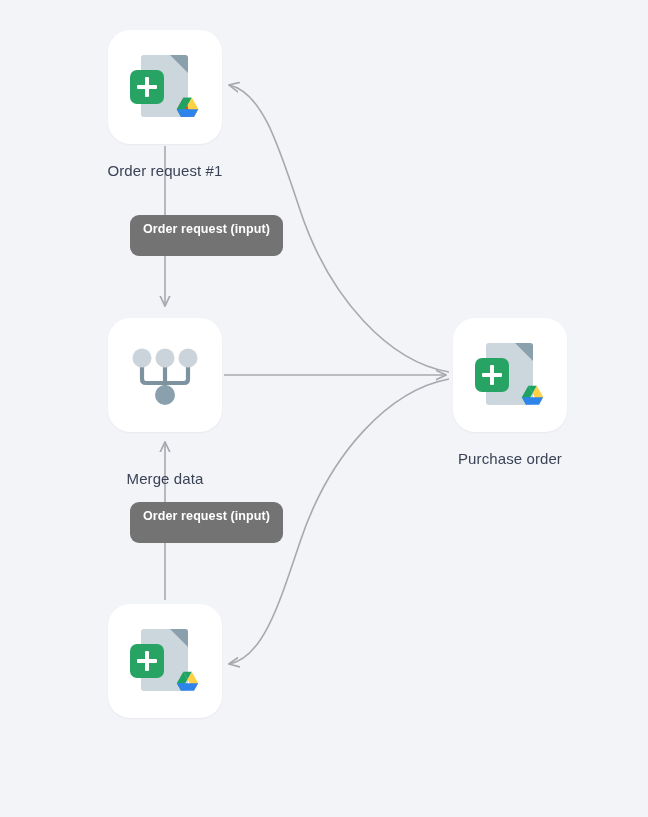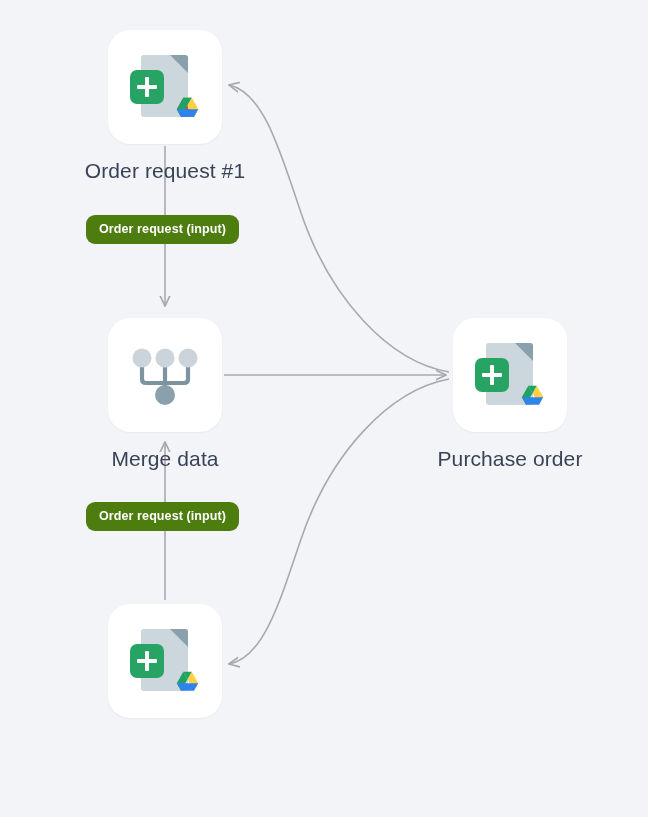--- a/index.html
+++ b/index.html
@@ -38,21 +38,21 @@
     background: #ffffff;
     box-shadow: 0 1px 2px rgba(60,70,90,0.06);
     display: flex;
     align-items: center;
     justify-content: center;
   }
   .node-label {
     position: absolute;
     text-align: center;
     color: #3a4256;
-    font-size: 21px;
+    font-size: 15px;
     line-height: 26px;
     letter-spacing: 0.1px;
     white-space: pre;
   }
 
   
   .doc-icon {
     position: relative;
     width: 74px;
     height: 74px;
@@ -114,28 +114,29 @@
 
   
   .merge-icon {
     width: 72px;
     height: 64px;
   }
 
   
   .edge-pill {
     position: absolute;
-    background: #4d7c0f;
+    background: #737373;
     color: #ffffff;
     font-size: 12.5px;
     font-weight: bold;
     border-radius: 9px;
-    padding: 7px 13px 8px 13px;
+    padding: 7px 13px 20px 13px;
     white-space: nowrap;
     letter-spacing: 0.1px;
+    margin-left: 44px;
   }
 </style>
 </head>
 <body>
 
 <div id="canvas">
 
   <svg id="edges" viewBox="0 0 648 817" xmlns="http://www.w3.org/2000/svg">
     <defs>
       <marker id="arrow" viewBox="0 0 10 10" refX="9" refY="5" markerWidth="7" markerHeight="7" orient="auto-start-reverse">
@@ -178,21 +179,21 @@
   <div class="node" style="left:108px; top:318px;">
     <svg class="merge-icon" viewBox="0 0 72 64" xmlns="http://www.w3.org/2000/svg">
       <path d="M13 22 L13 36 Q13 40 17 40 L55 40 Q59 40 59 36 L59 22" fill="none" stroke="#7d939f" stroke-width="4.2" stroke-linecap="round"></path>
       <path d="M36 22 L36 54" fill="none" stroke="#7d939f" stroke-width="4.2" stroke-linecap="round"></path>
       <circle cx="13" cy="15" r="9.5" fill="#ccd4db"></circle>
       <circle cx="36" cy="15" r="9.5" fill="#ccd4db"></circle>
       <circle cx="59" cy="15" r="9.5" fill="#ccd4db"></circle>
       <circle cx="36" cy="52" r="10" fill="#8ba0ad"></circle>
     </svg>
   </div>
-  <div class="node-label" style="left:55px; top:446px; width:220px;">Merge data</div>
+  <div class="node-label" style="left:55px; top:466px; width:220px;">Merge data</div>
 
   <div class="edge-pill" style="left:86px; top:502px;">Order request (input)</div>
 
   <div class="node" style="left:108px; top:604px;">
     <div class="doc-icon">
       <div class="doc-body"></div>
       <div class="doc-fold"></div>
       <div class="doc-plus"></div>
       <svg class="drive-badge" viewBox="0 0 48 48" xmlns="http://www.w3.org/2000/svg">
         <path d="M31.5 5 L43 25.5 L35.5 38.5 L24 18 Z" fill="#ffcf44"></path>

